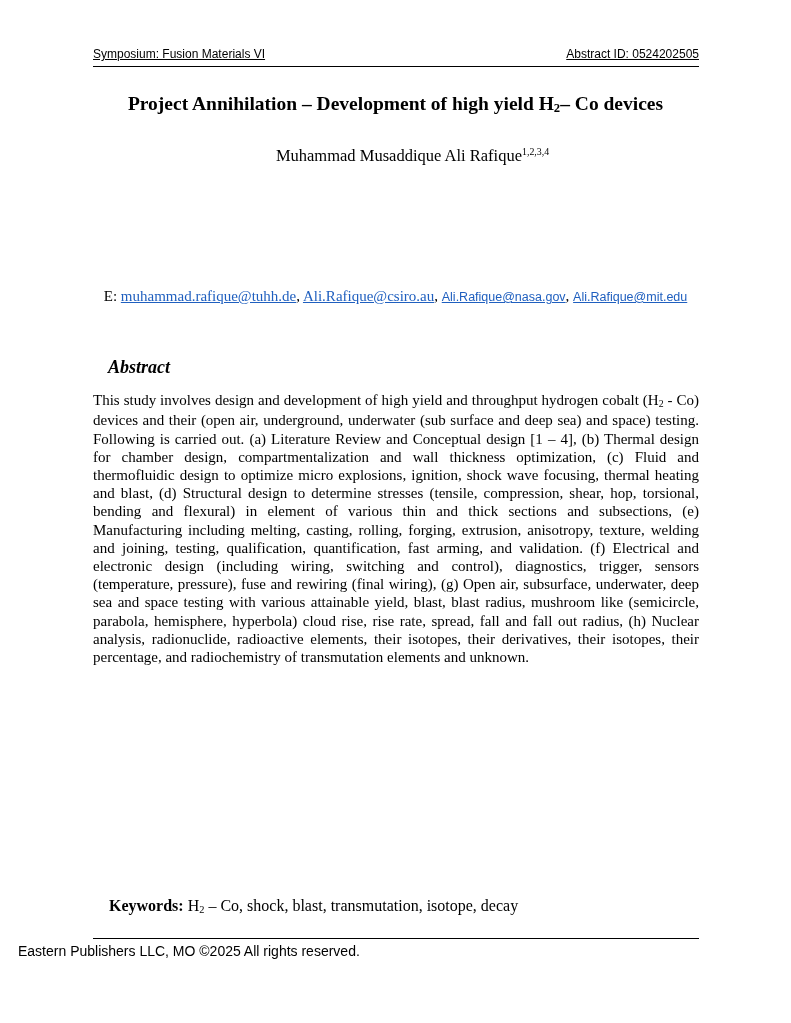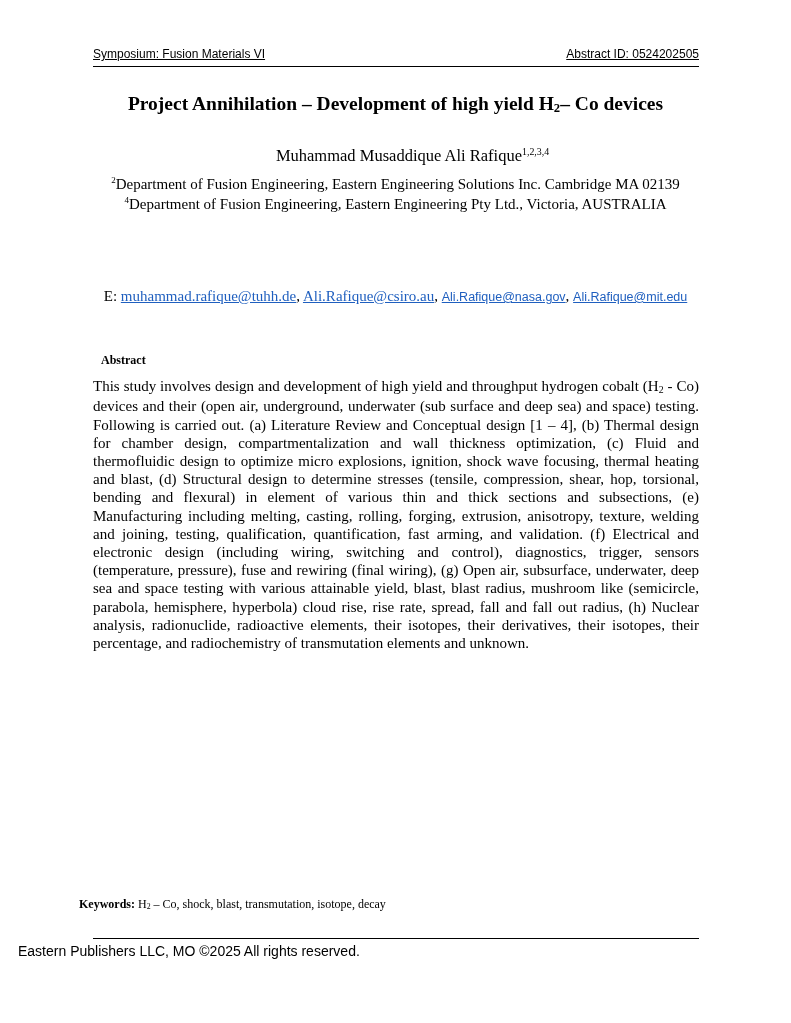--- a/index.html
+++ b/index.html
@@ -10,42 +10,40 @@
   .serif { font-family: "Liberation Serif", serif; }
   .title { position: absolute; left: 0; right: 0; top: 93px; text-align: center; font-weight: bold; font-size: 19.5px; }
   .author { position: absolute; left: 0; right: 0; top: 146px; text-align: center; font-size: 16.5px; padding-left: 34px; }
   sup { font-size: 60%; vertical-align: super; line-height: 0; }
   sub { font-size: 65%; vertical-align: baseline; position: relative; top: 0.15em; }
   .affils { position: absolute; left: 0; right: 0; top: 174px; text-align: center; font-size: 15px; line-height: 20.3px; }
   .emails { position: absolute; left: 0; right: 0; top: 288px; text-align: center; font-size: 15px; }
   .emails a { color: #1f5fbf; text-decoration: underline; }
   .emails a.sans { font-family: "Liberation Sans", sans-serif; font-size: 12.5px; }
   .abstract { position: absolute; left: 93px; right: 92px; top: 343px; font-size: 15px; line-height: 18.2px; }
-  .abstract h2 { margin: 8px; font-size: 12px; font-weight: bold; line-height: 18.2px; }
+  .abstract h2 { margin: 15px; font-size: 18px; font-weight: bold; line-height: 18.2px; font-style: italic; }
   .abstract p { margin: 0; text-align: justify; }
-  .keywords { position: absolute; left: 79px; top: 897px; font-size: 12px; }
+  .keywords { position: absolute; left: 109px; top: 897px; font-size: 16px; }
   .keywords b { font-weight: bold; }
   .footline { position: absolute; left: 93px; right: 92px; top: 938px; border-top: 1px solid #000; }
   .footer { position: absolute; left: 18px; right: 0; top: 943px; font-family: "Liberation Sans", sans-serif; font-size: 14px; }
 </style>
 </head>
 <body>
 
 <div class="hdr">
   <span>Symposium: Fusion Materials VI</span>
   <span>Abstract ID: 0524202505</span>
 </div>
 
 <div class="title serif"><span>Project Annihilation – Development of high yield H</span><sub>2</sub><span>– Co devices</span></div>
 
 <div class="author serif"><span>Muhammad Musaddique Ali Rafique</span><sup>1,2,3,4</sup></div>
 
 <div class="affils serif">
-  <div><sup>2</sup><span>Department of Fusion Engineering, Eastern Engineering Solutions Inc. Cambridge MA 02139</span></div>
-  <div><sup>4</sup><span>Department of Fusion Engineering, Eastern Engineering Pty Ltd., Victoria, AUSTRALIA</span></div>
 </div>
 
 <div class="emails serif"><span>E: </span><a>muhammad.rafique@tuhh.de</a><span>, </span><a>Ali.Rafique@csiro.au</a><span>, </span><a class="sans">Ali.Rafique@nasa.gov</a><span>, </span><a class="sans">Ali.Rafique@mit.edu</a></div>
 
 <div class="abstract serif">
   <h2>Abstract</h2>
   <p><span>This study involves design and development of high yield and throughput hydrogen cobalt (H</span><sub>2</sub><span> - Co) devices and their (open air, underground, underwater (sub surface and deep sea) and space) testing. Following is carried out. (a) Literature Review and Conceptual design [1 – 4], (b) Thermal design for chamber design, compartmentalization and wall thickness optimization, (c) Fluid and thermofluidic design to optimize micro explosions, ignition, shock wave focusing, thermal heating and blast, (d) Structural design to determine stresses (tensile, compression, shear, hop, torsional, bending and flexural) in element of various thin and thick sections and subsections, (e) Manufacturing including melting, casting, rolling, forging, extrusion, anisotropy, texture, welding and joining, testing, qualification, quantification, fast arming, and validation. (f) Electrical and electronic design (including wiring, switching and control), diagnostics, trigger, sensors (temperature, pressure), fuse and rewiring (final wiring), (g) Open air, subsurface, underwater, deep sea and space testing with various attainable yield, blast, blast radius, mushroom like (semicircle, parabola, hemisphere, hyperbola) cloud rise, rise rate, spread, fall and fall out radius, (h) Nuclear analysis, radionuclide, radioactive elements, their isotopes, their derivatives, their isotopes, their percentage, and radiochemistry of transmutation elements and unknown.</span></p>
 </div>
 
 <div class="keywords serif"><b>Keywords:</b><span> H</span><sub>2</sub><span> – Co, shock, blast, transmutation, isotope, decay</span></div>

